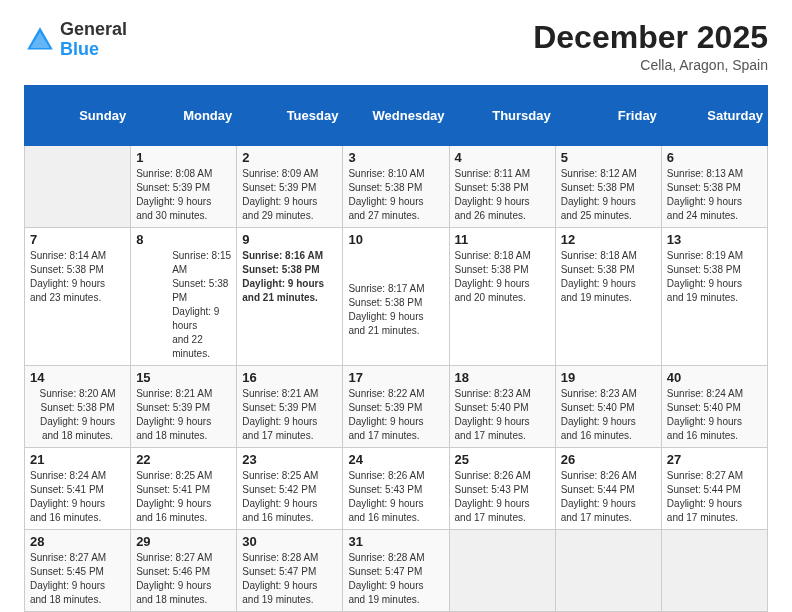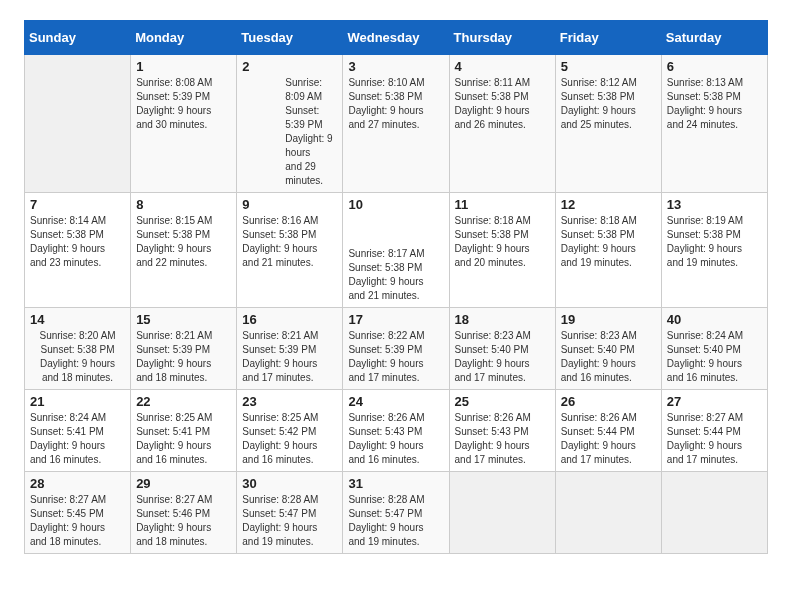--- a/index.html
+++ b/index.html
@@ -54,22 +54,22 @@
     .calendar {
       width: 100%;
       border-collapse: collapse;
       table-layout: fixed;
     }
     .calendar thead tr th {
       background: #1565C0;
       color: #fff;
       font-size: 13px;
       font-weight: bold;
-      padding: 9px 4px;
-      text-align: left;
+      padding: 22px 4px;
+      text-align: right;
       border: 1px solid #1565C0;
     }
     .calendar tbody tr td {
       border: 1px solid #ccc;
       vertical-align: top;
       padding: 4px 5px;
       font-size: 10.5px;
       color: #333;
       height: 82px;
       width: calc(100% / 7);
@@ -93,20 +93,36 @@
       line-height: 1.4;
     }
     .empty-cell {
       background: #f0f0f0 !important;
     }
   </style>
 </head>
 <body>
 
 <div class="page">
+  <div class="header">
+    <div class="logo">
+      <svg class="logo-icon" viewBox="0 0 40 40">
+        <polygon points="20,4 36,32 4,32" fill="#2196F3"></polygon>
+        <polygon points="20,10 32,30 8,30" fill="#fff" opacity="0.3"></polygon>
+      </svg>
+      <div class="logo-text">
+        <span class="logo-general">General</span><br>
+        <span class="logo-blue">Blue</span>
+      </div>
+    </div>
+    <div class="title-block">
+      <div class="month-title">December 2025</div>
+      <div class="location">Cella, Aragon, Spain</div>
+    </div>
+  </div>
 
   <table class="calendar">
     <thead>
       <tr>
       <th>Sunday</th>
           <th>Monday</th>
           <th>Tuesday</th>
           <th>Wednesday</th>
           <th>Thursday</th>
           <th>Friday</th>
@@ -118,21 +134,21 @@
           <td class="empty-cell"></td>
           <td>
             <span class="day-number">1</span>
             <div class="cell-info" style="white-space: pre-line;">Sunrise: 8:08 AM
 Sunset: 5:39 PM
 Daylight: 9 hours
 and 30 minutes.</div>
           </td>
           <td>
             <span class="day-number">2</span>
-            <div class="cell-info" style="white-space: pre-line; margin-left: 43px;">Sunrise: 8:09 AM
+            <div class="cell-info" style="white-space: pre-line;">Sunrise: 8:09 AM
 Sunset: 5:39 PM
 Daylight: 9 hours
 and 29 minutes.</div>
           </td>
           <td>
             <span class="day-number">3</span>
             <div class="cell-info" style="white-space: pre-line;">Sunrise: 8:10 AM
 Sunset: 5:38 PM
 Daylight: 9 hours
 and 27 minutes.</div>
@@ -162,28 +178,28 @@
         <tr>
           <td>
             <span class="day-number">7</span>
             <div class="cell-info" style="white-space: pre-line;">Sunrise: 8:14 AM
 Sunset: 5:38 PM
 Daylight: 9 hours
 and 23 minutes.</div>
           </td>
           <td>
             <span class="day-number">8</span>
-            <div class="cell-info" style="white-space: pre-line;">Sunrise: 8:15 AM
+            <div class="cell-info" style="white-space: pre-line; margin-left: 36px;">Sunrise: 8:15 AM
 Sunset: 5:38 PM
 Daylight: 9 hours
 and 22 minutes.</div>
           </td>
           <td>
             <span class="day-number">9</span>
-            <div class="cell-info" style="white-space: pre-line;">Sunrise: 8:16 AM
+            <div class="cell-info" style="white-space: pre-line; font-weight: bold;">Sunrise: 8:16 AM
 Sunset: 5:38 PM
 Daylight: 9 hours
 and 21 minutes.</div>
           </td>
           <td>
             <span class="day-number">10</span>
             <div class="cell-info" style="white-space: pre-line; margin-top: 35px;">Sunrise: 8:17 AM
 Sunset: 5:38 PM
 Daylight: 9 hours
 and 21 minutes.</div>

